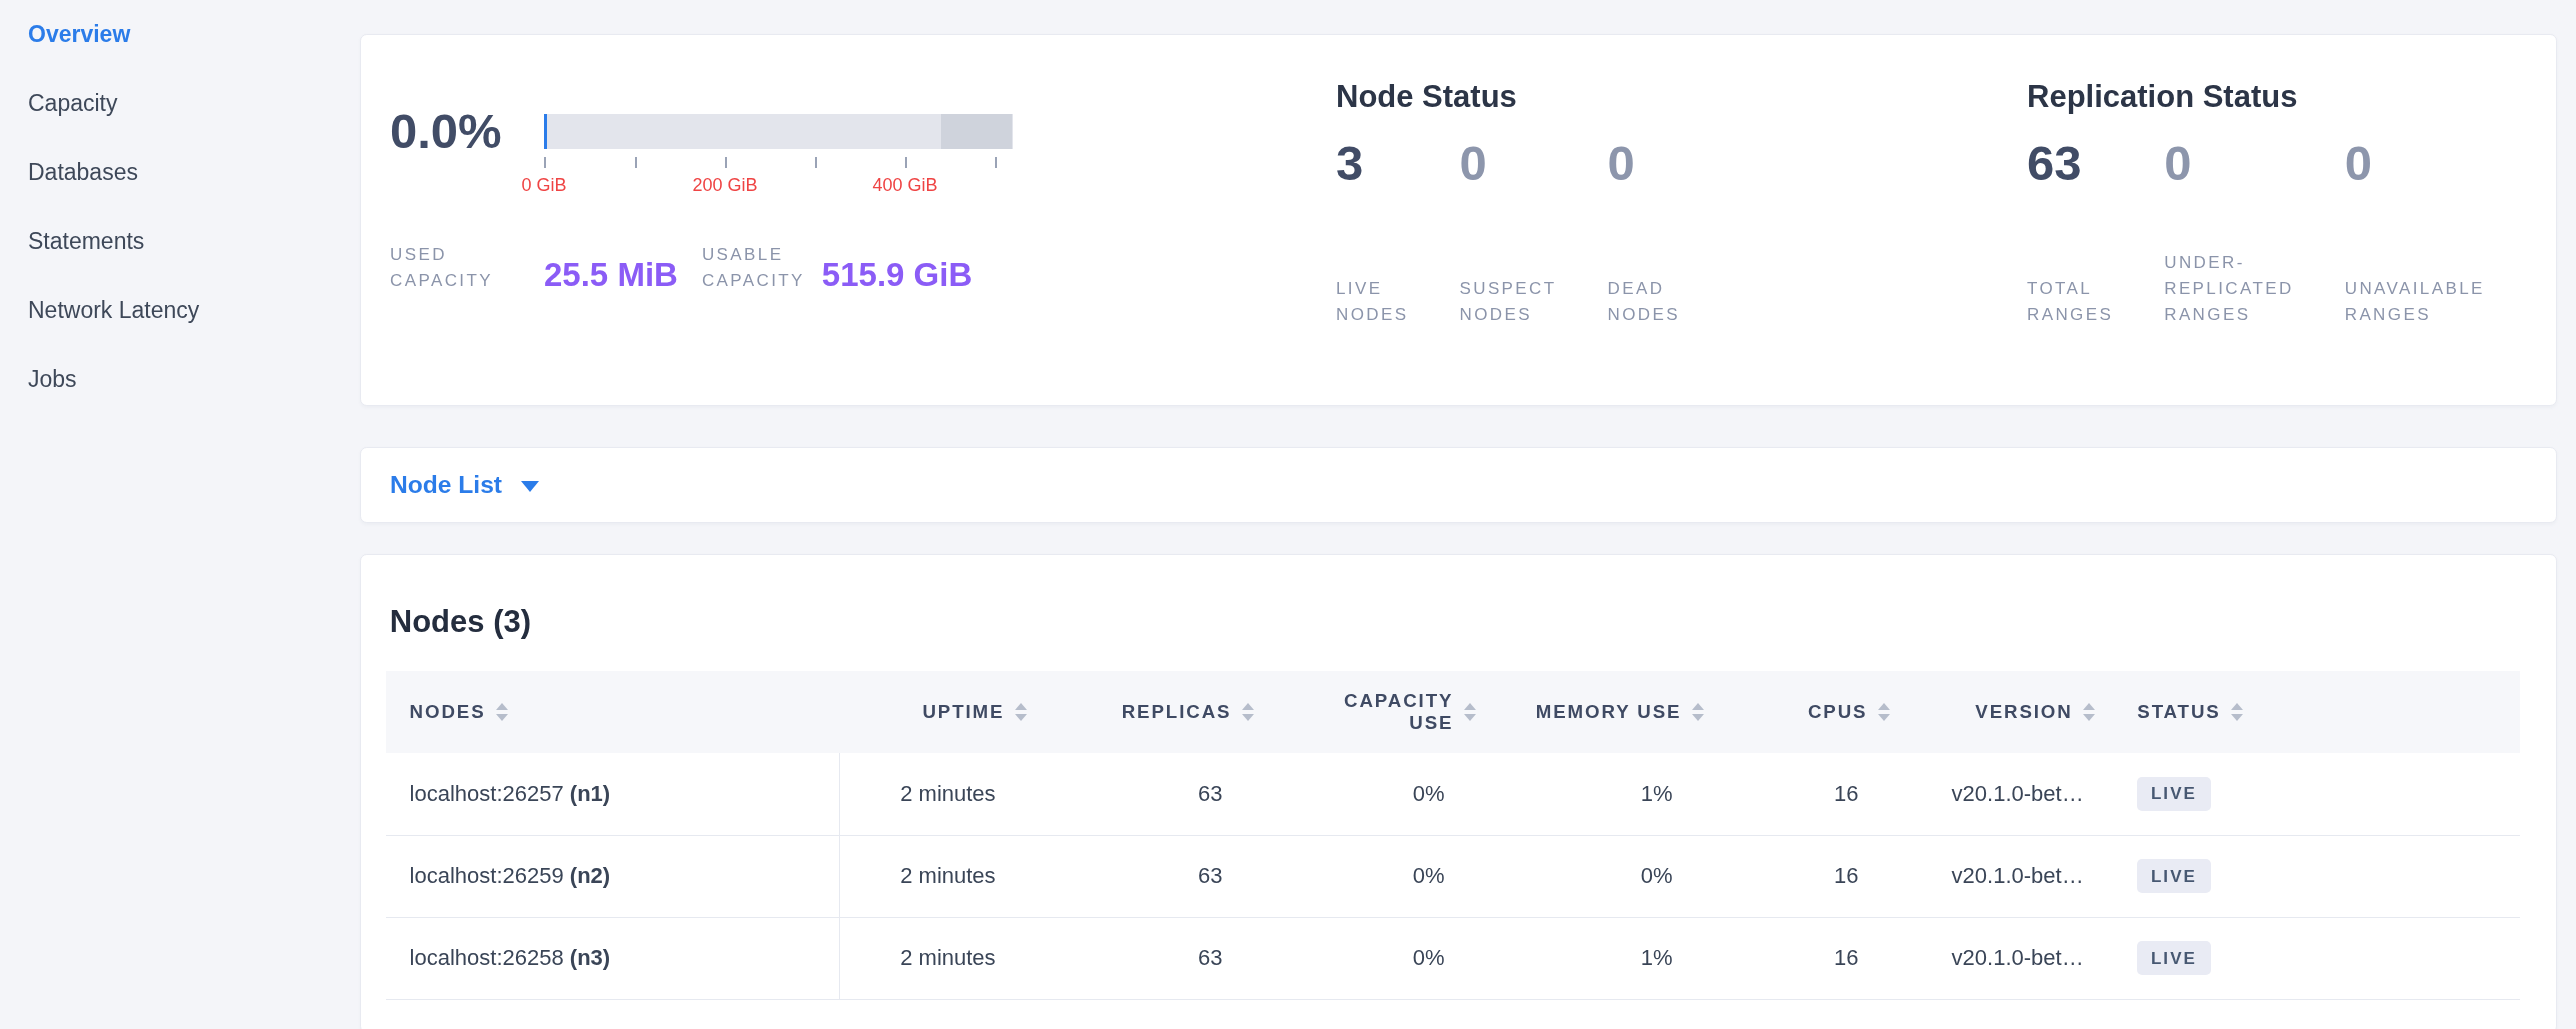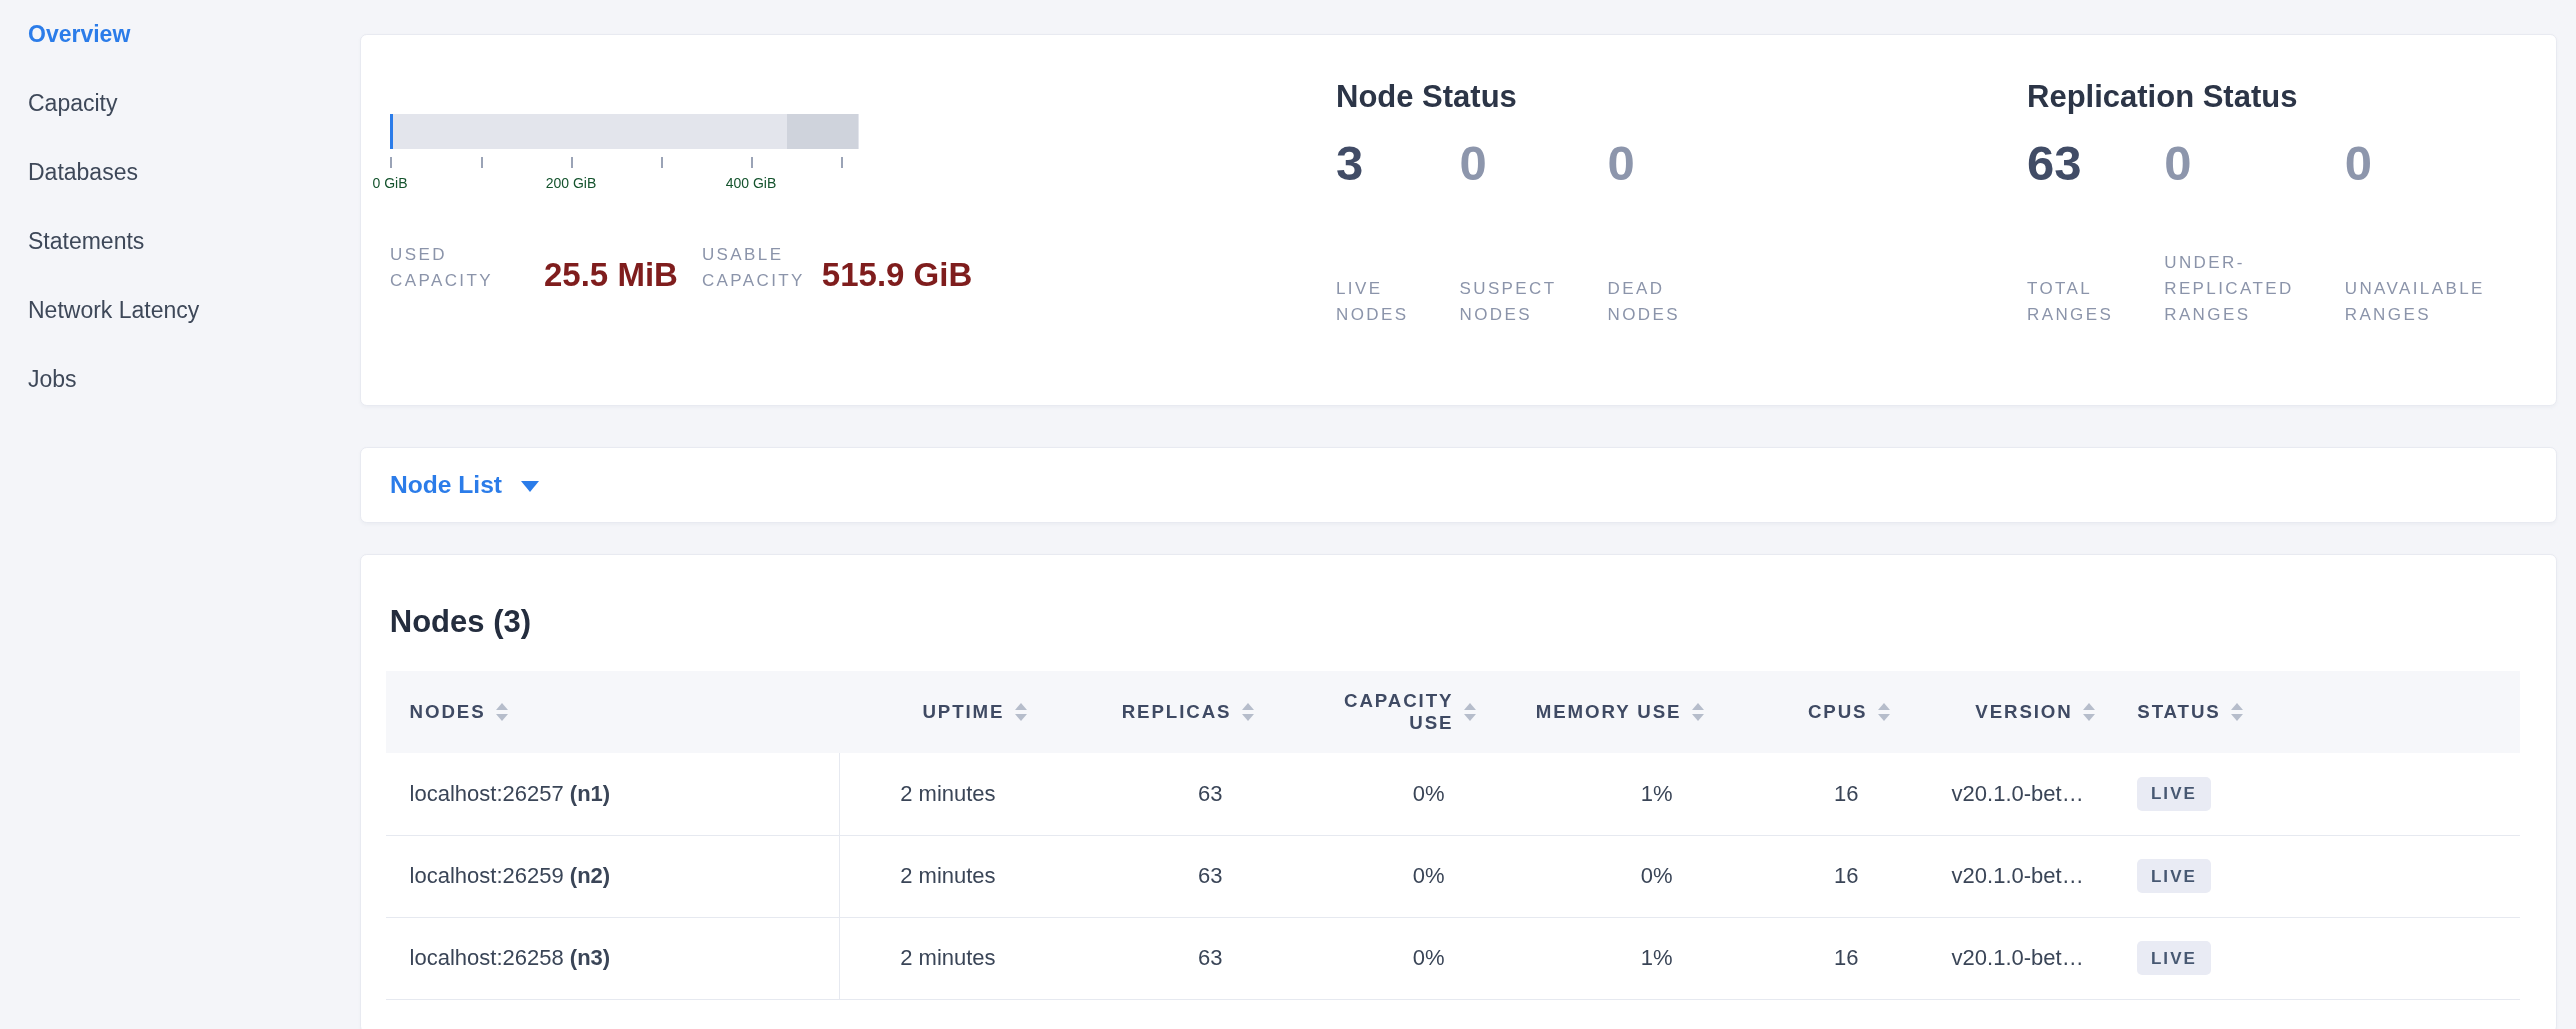--- a/index.html
+++ b/index.html
@@ -34,31 +34,31 @@
   #repl-panel { flex:1; }
 
   .cap-content { display:flex; height:117px; margin-top:16px; }
   .cap-percent { width:154px; font-size:49px; font-weight:600; color:#414c66; line-height:56px; margin-top:6.8px; }
 
   .bar-wrap { position:relative; width:469px; margin-top:18px; }
   .bar { position:relative; width:469px; height:35px; background:#e3e5ec; }
   .seg-other { position:absolute; left:397px; top:0; width:71px; height:35px; background:#cfd3dc; }
   .seg-used  { position:absolute; left:0;   top:0; width:3.4px;  height:35px; background:#2b7ce9; }
   .tick { position:absolute; top:43px; width:1.7px; height:11px; background:#9aa3b6; }
-  .tick-label { position:absolute; top:61px; transform:translateX(-50%); font-size:14px; color:#14532d; white-space:nowrap; }
+  .tick-label { position:absolute; top:61px; transform:translateX(-50%); font-size:18px; color:#ef4444; white-space:nowrap; }
 
   .cap-stats { display:flex; }
   .stat-label {
     height:81px; display:flex; align-items:flex-end;
     font-size:17px; letter-spacing:2.4px; color:#8b94aa; line-height:26px; white-space:pre-line;
   }
   .stat-label.first { width:154px; }
   .stat-label.second { margin-right:17px; }
   .stat-value {
-    align-self:flex-end; font-size:33px; font-weight:700; color:#7f1d1d;
+    align-self:flex-end; font-size:33px; font-weight:700; color:#8b5cf6;
     line-height:33px; margin:0 24px 3.4px 0;
   }
 
   .stats-row { display:flex; }
   .stat { margin-right:51px; }
   .stat-num {
     height:117px; margin-top:16px; padding-top:5.1px;
     font-size:49px; font-weight:600; color:#414c66; line-height:56px;
   }
   .stat.dim .stat-num { color:#8d96ac; }
@@ -107,20 +107,21 @@
     <li>Statements</li>
     <li>Network Latency</li>
     <li>Jobs</li>
   </ul>
 </nav>
 
 <section class="card" id="summary-card">
 
   <div class="panel" id="cap-panel">
     <div class="cap-content">
+      <div class="cap-percent">0.0%</div>
       <div class="bar-wrap">
         <div class="bar">
           <div class="seg-other"></div>
           <div class="seg-used"></div>
         </div>
         <div class="tick" style="left:0"></div>
         <div class="tick" style="left:91px"></div>
         <div class="tick" style="left:181px"></div>
         <div class="tick" style="left:271px"></div>
         <div class="tick" style="left:361px"></div>

